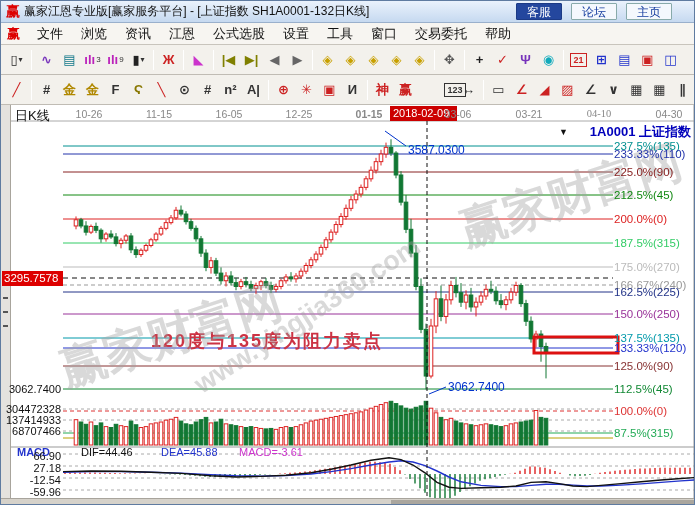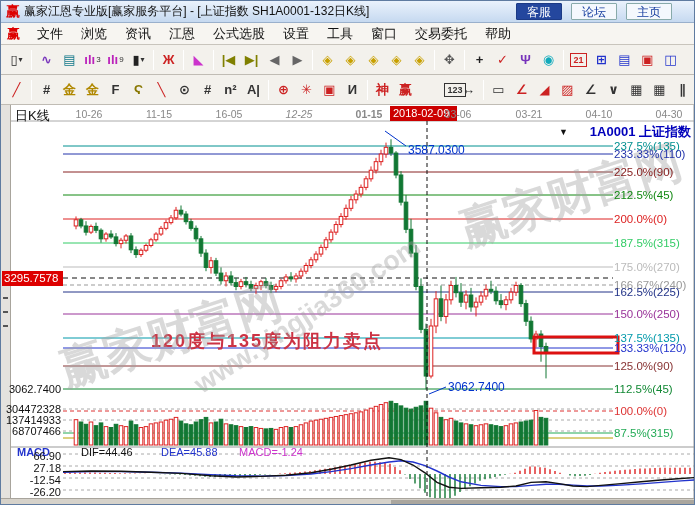--- a/index.html
+++ b/index.html
@@ -738,36 +738,36 @@
 
     <div id="pricetag">3295.7578</div>
 
     <div id="ann-peak" style="left: 407px; top: 38px;">3587.0300</div>
     <div id="ann-trough" style="left: 447px; top: 275px;">3062.7400</div>
     <div id="ann-note">120度与135度为阻力卖点</div>
 
     <div class="macdval" style="left:16px;color:#2233cc;font-weight:bold;">MACD</div>
     <div class="macdval" style="left:80px;color:#111;">DIF=44.46</div>
     <div class="macdval" style="left:160px;color:#2233cc;">DEA=45.88</div>
-    <div class="macdval" style="left:238px;color:#cc33cc;">MACD=-1.24</div>
+    <div class="macdval" style="left:238px;color:#cc33cc;">MACD=-3.61</div>
 
     <div id="bottombar">
       <div id="bthumb"></div>
     </div>
   <div class="wm" style="left: 55px; top: 200px; font-size: 46px; transform: rotate(-18deg);">赢家财富网</div>
       <div class="wm" style="left: 455px; top: 60px; font-size: 46px; transform: rotate(-18deg);">赢家财富网</div>
       <div class="wm" style="left: 175px; top: 195px; font-size: 27px; transform: rotate(-33deg);">www.yingjia360.com</div>
       <div class="dlabel" style="left: 88px;">10-26</div>
       <div class="dlabel" style="left: 158px;">11-15</div>
       <div class="dlabel" style="left: 228px;">16-05</div>
-      <div class="dlabel" style="left: 298px; font-style: italic;">12-25</div>
+      <div class="dlabel" style="left: 298px;">12-25</div>
       <div class="dlabel" style="left: 368px; font-weight: bold;">01-15</div>
       <div class="dlabel" style="left: 457px;">03-06</div>
       <div class="dlabel" style="left: 528px;">03-21</div>
-      <div class="dlabel" style="left: 598px;">04-10</div>
+      <div class="dlabel" style="left: 598px; font-family: Liberation Serif, serif;">04-10</div>
       <div class="dlabel" style="left: 668px;">04-30</div>
       <div class="glabel" style="top: 41px; color: rgb(0, 144, 144);">237.5%(135)</div>
       <div class="glabel" style="top: 49px; color: rgb(34, 51, 170);">233.33%(110)</div>
       <div class="glabel" style="top: 67px; color: rgb(136, 34, 34);">225.0%(90)</div>
       <div class="glabel" style="top: 90px; color: rgb(17, 136, 17);">212.5%(45)</div>
       <div class="glabel" style="top: 114px; color: rgb(221, 34, 34);">200.0%(0)</div>
       <div class="glabel" style="top: 138px; color: rgb(51, 204, 102);">187.5%(315)</div>
       <div class="glabel" style="top: 162px; color: rgb(187, 187, 187);">175.0%(270)</div>
       <div class="glabel" style="top: 180px; color: rgb(153, 153, 153);">166.67%(240)</div>
       <div class="glabel" style="top: 187px; color: rgb(34, 51, 136);">162.5%(225)</div>
@@ -778,15 +778,15 @@
       <div class="glabel" style="top: 284px; color: rgb(17, 136, 51);">112.5%(45)</div>
       <div class="glabel" style="top: 306px; color: rgb(221, 51, 51);">100.0%(0)</div>
       <div class="glabel" style="top: 328px; color: rgb(34, 170, 85);">87.5%(315)</div>
       <div class="axlabel ra" style="top: 278px;">3062.7400</div>
       <div class="axlabel ra" style="top: 298px;">304472328</div>
       <div class="axlabel ra" style="top: 309px;">137414933</div>
       <div class="axlabel ra" style="top: 320px;">68707466</div>
       <div class="axlabel ra" style="top: 345px;">66.90</div>
       <div class="axlabel ra" style="top: 357px;">27.18</div>
       <div class="axlabel ra" style="top: 369px;">-12.54</div>
-      <div class="axlabel ra" style="top: 381px;">-26.20</div>
+      <div class="axlabel ra" style="top: 381px;">-59.96</div>
     </div>
 </div>
 
 </body></html>

